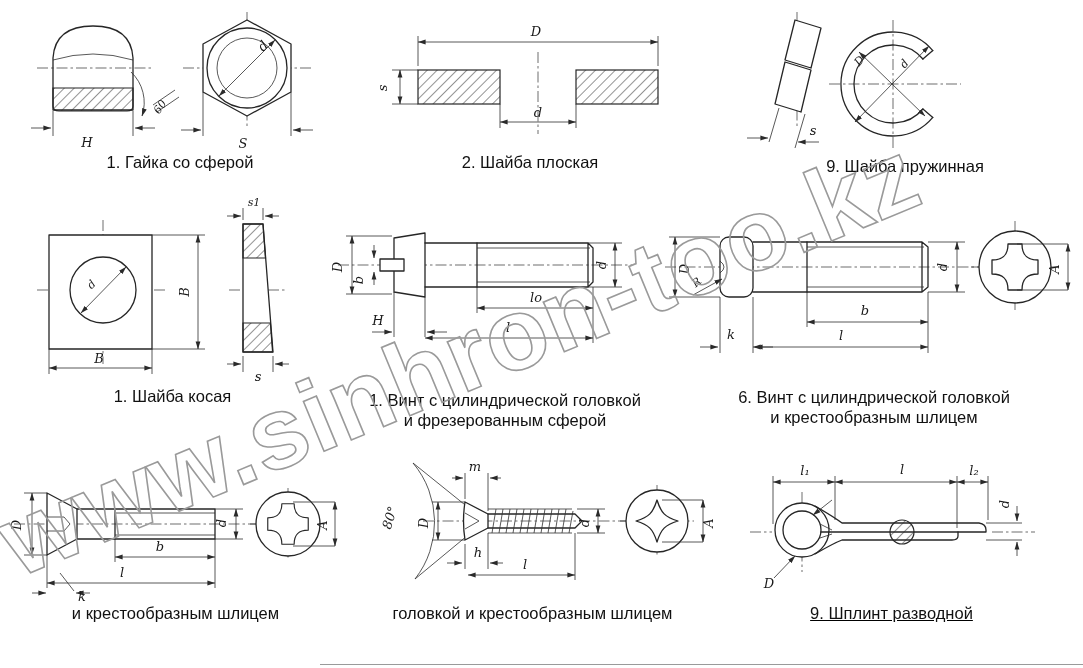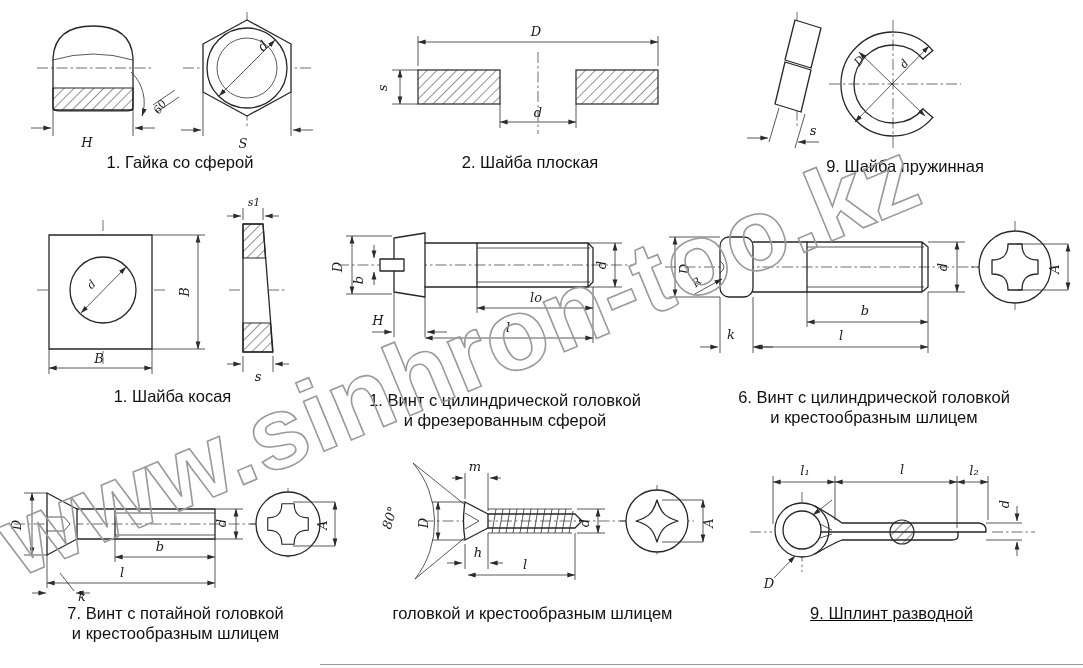--- a/index.html
+++ b/index.html
@@ -220,21 +220,20 @@
       <path class="thin" d="M24,148 H38" marker-end="url(#arr)"></path>
       <path class="thin" d="M82,148 H68" marker-end="url(#arr)"></path>
       <text class="dim" x="74" y="156">k</text>
       <path class="cl" d="M242,79 H318 M280,43 V115"></path>
       <circle class="ln wfill" cx="280" cy="79" r="32"></circle>
       <path class="ln wfill" transform="translate(280,79) scale(0.88)" d="M-7,-23 L7,-23 C7,-12 12,-7 23,-7 L23,7 C12,7 7,12 7,23 L-7,23 C-7,12 -12,7 -23,7 L-23,-7 C-12,-7 -7,-12 -7,-23 Z"></path>
       <path class="thin" d="M285,57 H327 M285,101 H327"></path>
       <path class="thin" d="M327,57 V101" marker-start="url(#arr)" marker-end="url(#arr)"></path>
       <text class="dim" transform="rotate(-90 319,80)" x="319" y="80">A</text>
     </svg>
-    <div class="cap">7. Винт с потайной головкой</div>
     <div class="cap">и крестообразным шлицем</div>
   </div>
 
   <div class="cell" style="left:335px;top:445px;width:395px;height:218px;">
     <svg width="395" height="158" viewBox="0 0 395 158">
       <path class="cl" d="M88,76 H300"></path>
       <path class="thin" d="M150,76 L78,18 M150,76 L80,134"></path>
       <path class="thin" d="M78,18 A92,92 0 0 1 80,134"></path>
       <text class="dim" transform="rotate(-72 59,74)" x="59" y="74">80°</text>
       <path class="ln wfill" d="M130,57 L153,69 L153,83 L130,95 Q127,76 130,57 Z"></path>

